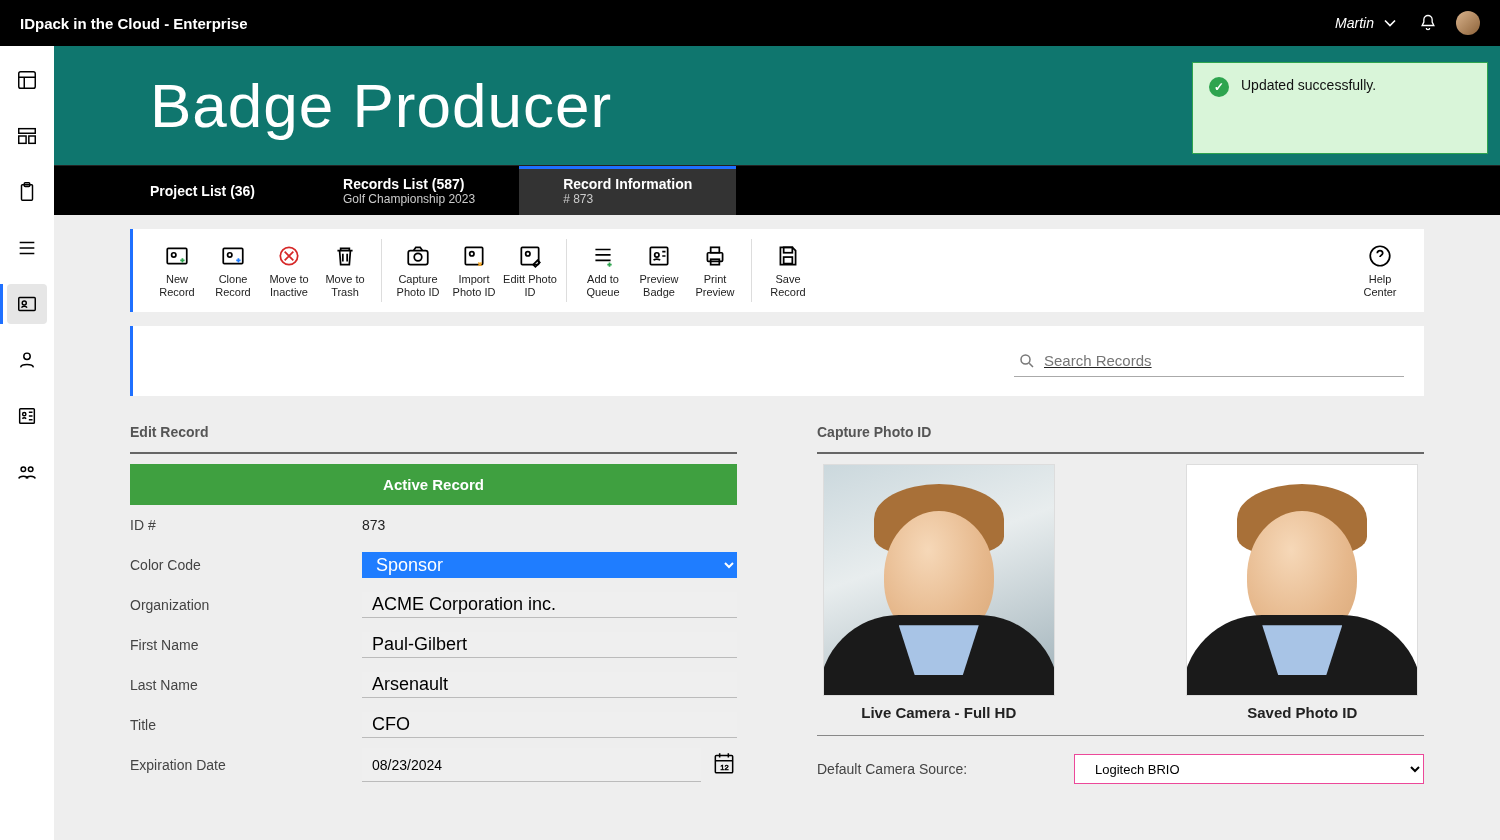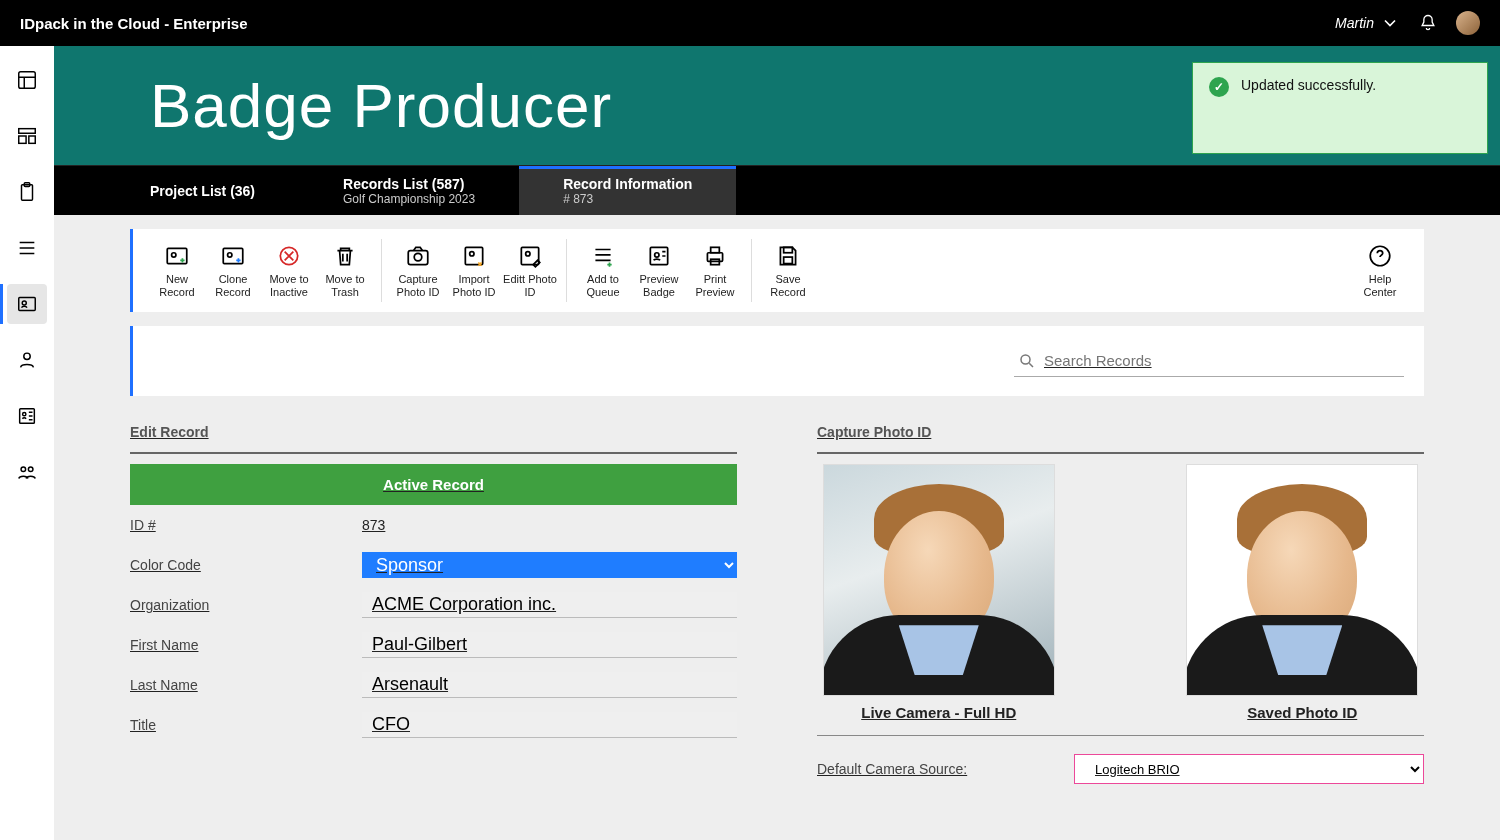--- a/index.html
+++ b/index.html
@@ -44,21 +44,21 @@
 .tool-btn { display:flex; flex-direction:column; align-items:center; width: 56px; cursor:pointer; text-align:center; padding: 4px 0;}
 .tool-btn svg { width:26px; height:26px; stroke:#000; fill:none; stroke-width:1.6; }
 .tool-btn .lbl { font-size: 11px; line-height: 1.15; margin-top:4px; }
 .toolbar .tspacer { flex:1; }
 
 .searchbar { background:#fff; border-left:3px solid #1f70ff; margin-top: 14px; height:70px; display:flex; align-items:center; justify-content:flex-end; padding:0 20px;}
 .search-input { display:flex; align-items:center; gap:8px; border-bottom:1px solid #aaa; width:390px; padding:6px 4px;text-decoration:underline; }
 .search-input svg { width:18px;height:18px; stroke:#777; fill:none; stroke-width:2;}
 .search-input input { border:none; outline:none; font-size:15px; flex:1; }
 
-.columns { display:flex; gap: 80px; margin-top: 28px; text-decoration: underline;}
+.columns { display:flex; gap: 80px; margin-top: 28px;}
 .col { flex:1; }
 .section-title { font-weight:700; font-size:14px; color:#555; padding-bottom:12px; border-bottom:2px solid #666; margin-bottom:10px;}
 .status-bar { background:#3fa040; color:#fff; text-align:center; font-weight:700; padding:12px; font-size:15px;}
 .field-row { display:flex; align-items:center; min-height:40px; }
 .field-row .label { width: 232px; font-size:14px; color:#444; }
 .field-row .value-static { font-size:14px; padding:10px 0;}
 .field-row input.text, .field-row select { flex:1; height:26px; border:none; border-bottom:1px solid #bbb; background:#efefef; padding:0 10px; font-size:18px; }
 .field-row select.primary { background:#1f7dff; color:#fff; border-bottom:none; }
 .field-row .date-wrap { flex:1; display:flex; align-items:center; gap:10px; }
 .field-row .date-wrap input { flex:1; height:34px; border:none; border-bottom:1px solid #bbb; background:#efefef; padding:0 10px; font-size:14px;}
@@ -310,20 +310,31 @@
             <input class="text" value="Paul-Gilbert" style="">
           </div>
           <div class="field-row">
             <div class="label">Last Name</div>
             <input class="text" value="Arsenault" style="">
           </div>
           <div class="field-row">
             <div class="label">Title</div>
             <input class="text" value="CFO" style="">
           </div>
+          <div class="field-row">
+            <div class="label">Expiration Date</div>
+            <div class="date-wrap">
+              <input value="08/23/2024" style="">
+              <span class="cal-icon"><svg viewBox="0 0 24 24">
+                    <rect x="4" y="5" width="16" height="16" rx="1"></rect>
+                    <path d="M4 10h16M8 3v4M16 3v4"></path>
+                    <text x="8.5" y="18" font-size="7" stroke-width="0.5" fill="#000">12</text>
+                  </svg></span>
+            </div>
+          </div>
         </div>
 
         <div class="col">
           <div class="section-title">Capture Photo ID</div>
           <div class="photos">
             <div class="photo-col">
               <div class="photo">
                 <div class="hair"></div>
                   <div class="head"></div>
                   <div class="shoulders"></div>

